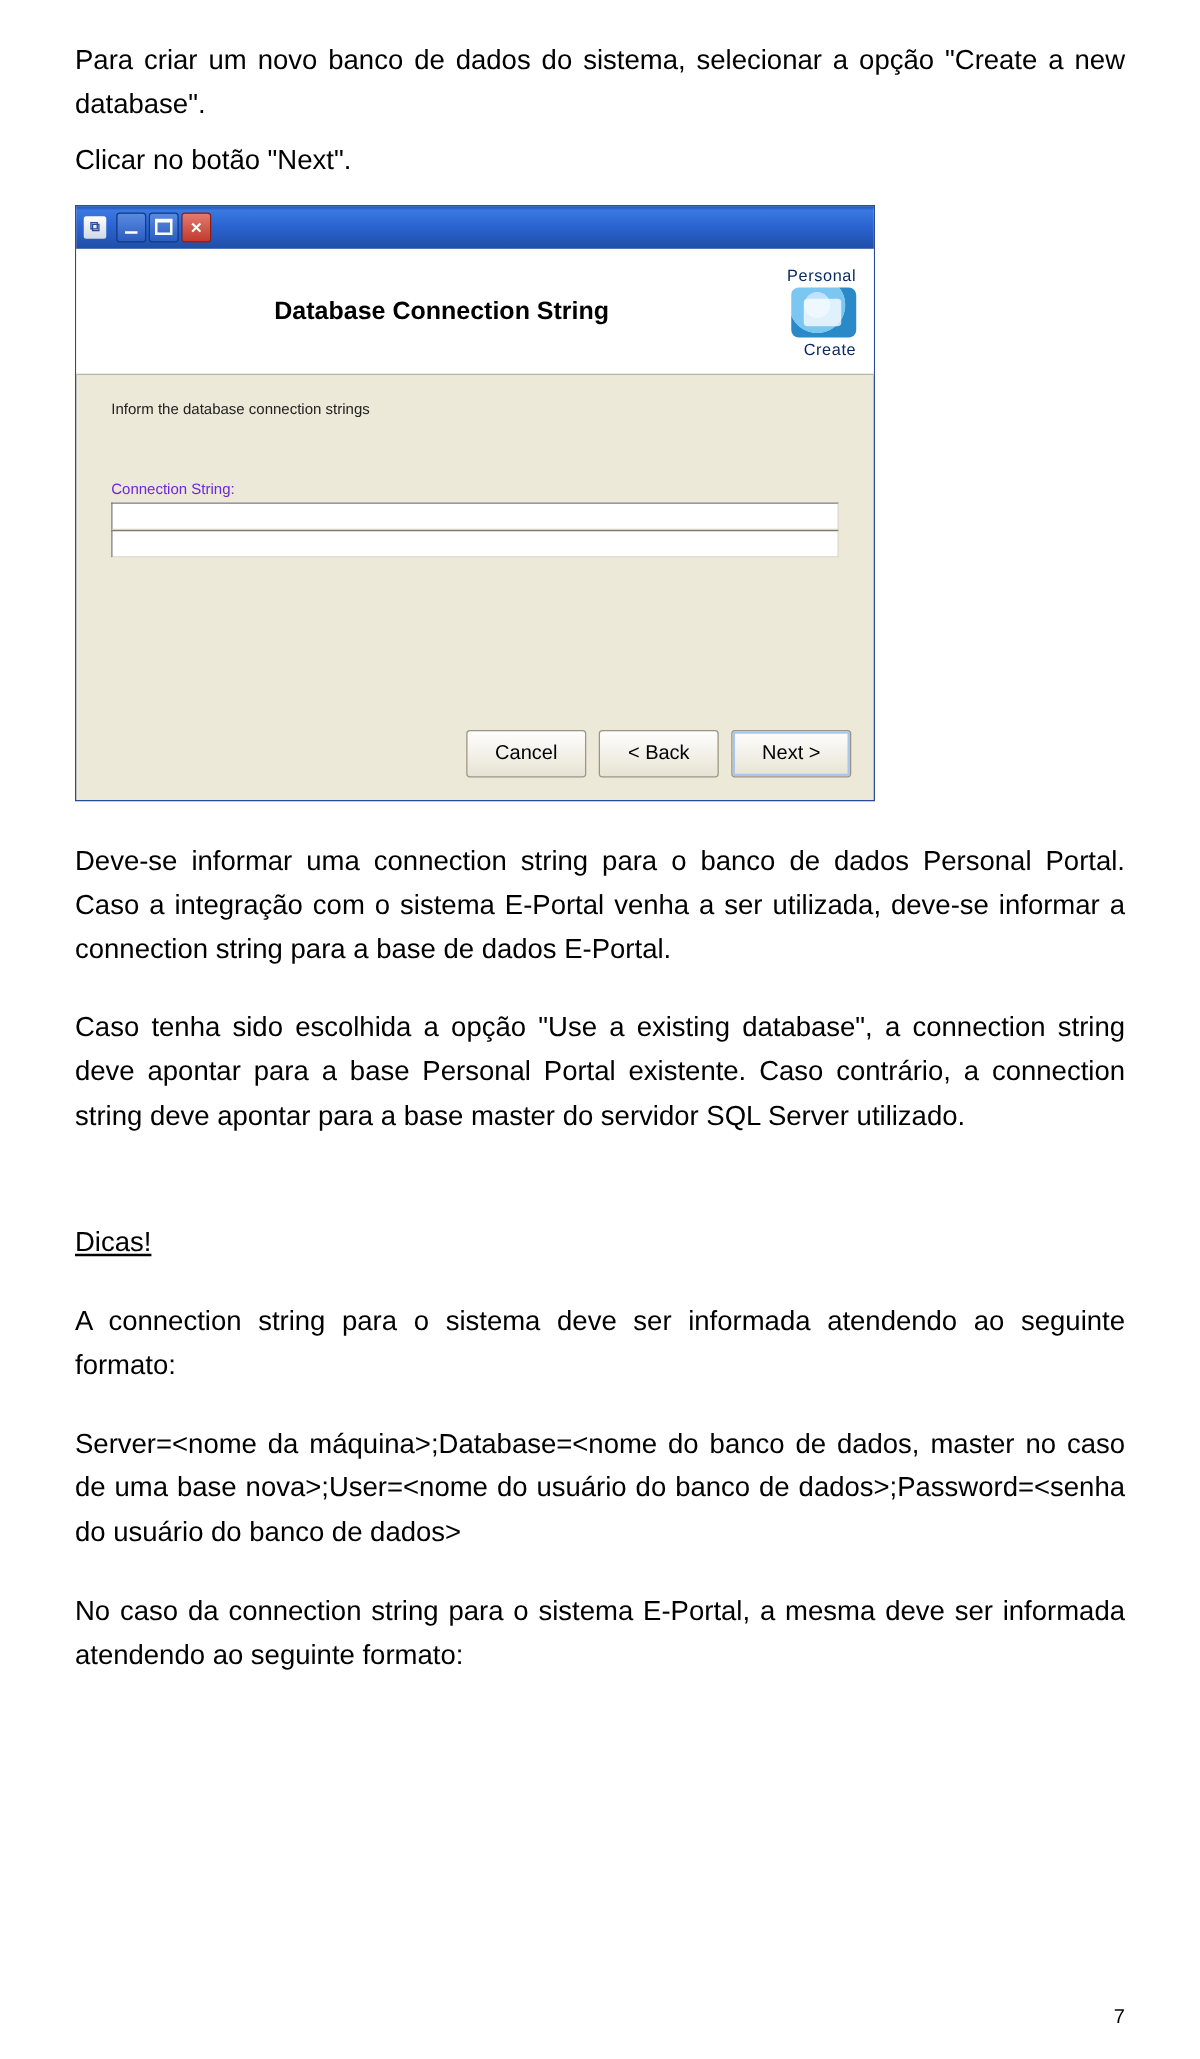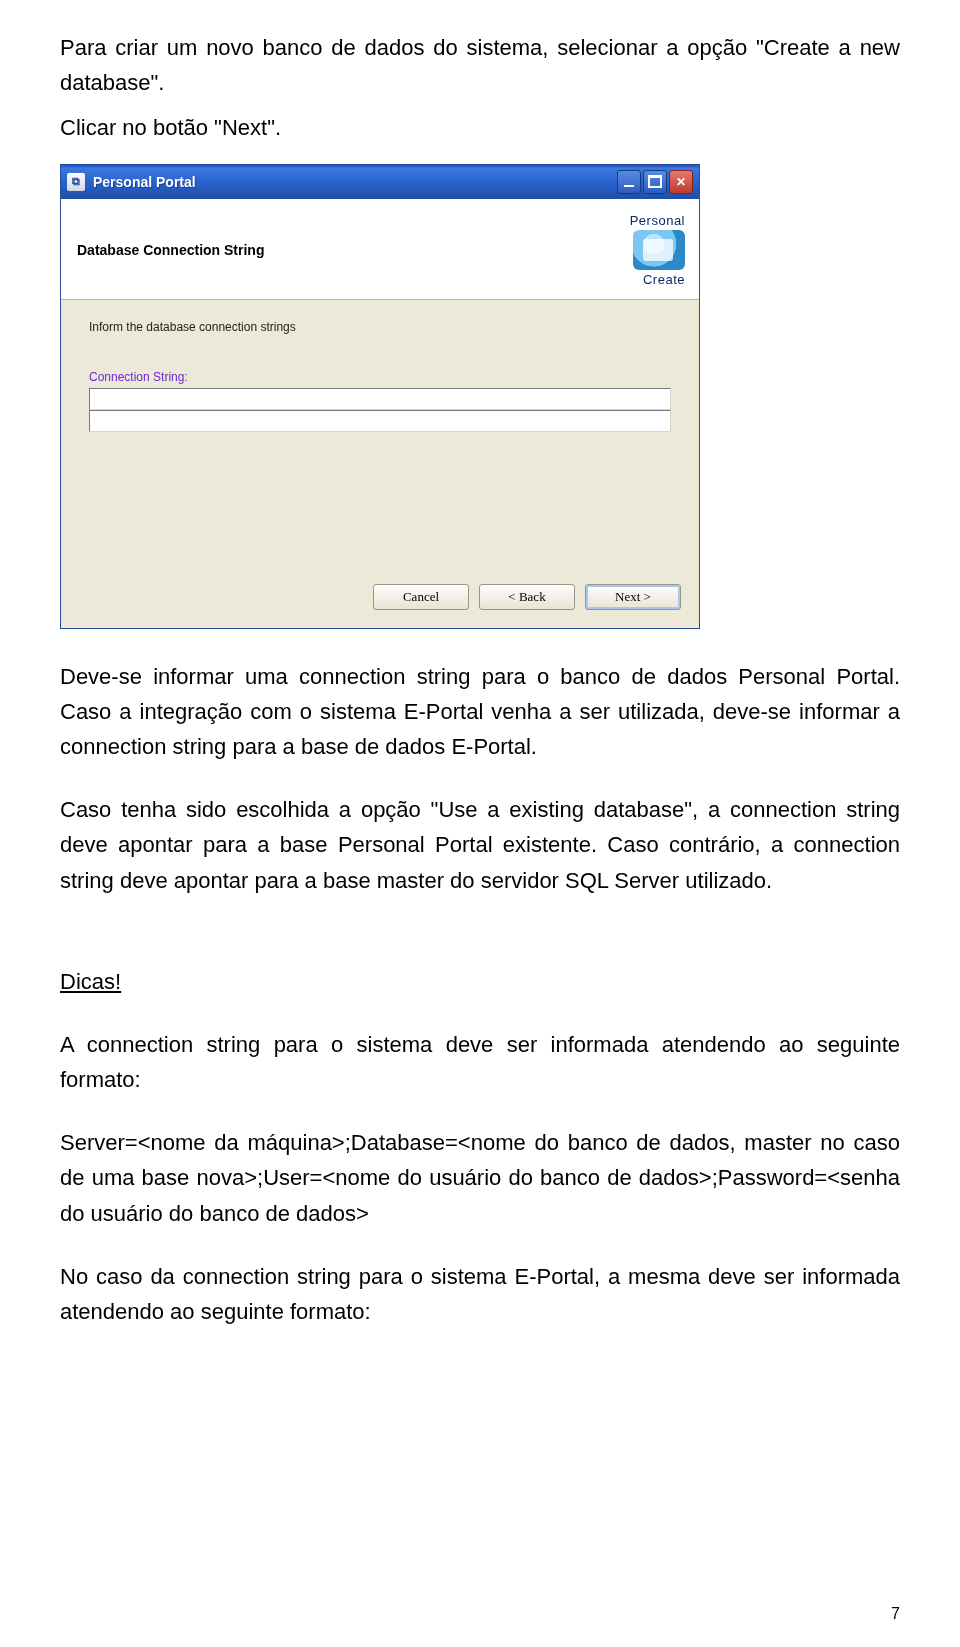--- a/index.html
+++ b/index.html
@@ -67,66 +67,66 @@
 
   .banner {
     background: #ffffff;
     border-bottom: 1px solid #b8b5a3;
     padding: 14px 14px 12px 16px;
     display: flex;
     align-items: center;
     justify-content: space-between;
   }
   .banner .banner-text { flex: 1; }
-  .banner .banner-title { font-size: 14px; font-weight: bold; color: #000; }
+  .banner .banner-title { font-size: 20px; font-weight: bold; color: #000; text-align: center; }
   .banner .logo { text-align: right; }
   .banner .logo .p { font-size: 13px; font-weight: normal; color: #0a2a66; letter-spacing: 0.5px; }
   .banner .logo .globe {
     width: 52px; height: 40px;
     margin: 2px 0 2px auto;
     background: radial-gradient(circle at 40% 35%, #bfe3ff 0 25%, #7cc6f2 26% 55%, #2a89c7 56% 100%);
     border-radius: 6px;
     position: relative;
   }
   .banner .logo .globe::after {
     content: "";
     position: absolute; left: 10px; top: 9px; width: 30px; height: 22px;
     background: #fff; opacity: .75; border-radius: 3px;
   }
 
   .content-area {
     padding: 20px 28px 6px 28px;
     min-height: 270px;
   }
-  .instr { font-size: 12px; color: #222; margin-bottom: 36px; }
+  .instr { font-size: 12px; color: #222; margin-bottom: 50px; }
   .field-label { font-size: 12px; color: #6d28d9; margin: 8px 0 4px 0; }
   .text-input {
     width: 100%;
     height: 22px;
     background: #fff;
     border-top: 1px solid #7a7a7a;
     border-left: 1px solid #7a7a7a;
     border-right: 1px solid #d9d5c3;
     border-bottom: 1px solid #d9d5c3;
     font-size: 12px;
     padding: 2px 4px;
   }
   .btn-row {
     display: flex;
     justify-content: flex-end;
     gap: 10px;
     padding: 14px 18px 18px 18px;
   }
   .btn {
-    width: 96px; height: 26px;
+    width: 96px; height: 38px;
     background: linear-gradient(#fefefe, #e7e3d3);
     border: 1px solid #9a9682;
     border-radius: 3px;
-    font-size: 13px;
-    font-family: Liberation Serif, serif;
+    font-size: 16px;
+    font-family: Liberation Sans, sans-serif;
     cursor: pointer;
   }
   .btn.primary { box-shadow: 0 0 0 2px #a8c7f0 inset; }
 
   .page-num {
     position: absolute;
     right: 60px;
     bottom: 24px;
     font-size: 16px;
   }
@@ -135,21 +135,20 @@
 <body>
 
 
 
 <p class="para">Para criar um novo banco de dados do sistema, selecionar a opção "Create a new database".</p>
 <p class="para">Clicar no botão "Next".</p>
 
 <div class="dialog">
   <div class="titlebar">
     <div class="win-icon">⧉</div>
-    <div class="title-text">Personal Portal</div>
     <div class="win-btns">
       <div class="win-btn min"></div>
       <div class="win-btn max"></div>
       <div class="win-btn close"></div>
     </div>
   </div>
 
   <div class="banner">
     <div class="banner-text">
       <div class="banner-title">Database Connection String</div>

